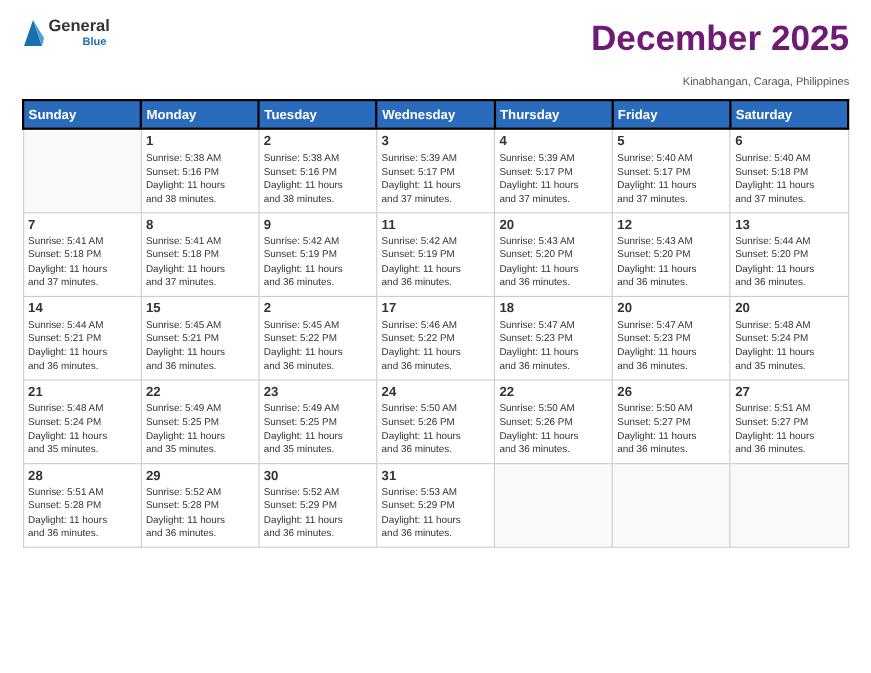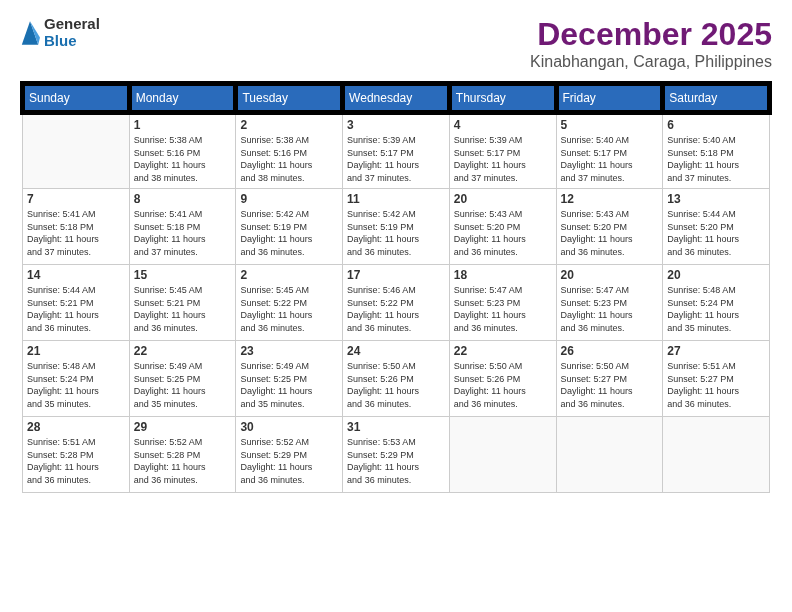--- a/index.html
+++ b/index.html
@@ -31,57 +31,59 @@
       display: flex;
       flex-direction: column;
       line-height: 1.1;
     }
     .logo-general {
       font-size: 15px;
       font-weight: bold;
       color: #333;
     }
     .logo-blue {
-      font-size: 15px;
+      font-size: 10px;
       font-weight: bold;
       color: #1a6faf;
+      margin-left: 31px;
     }
     .logo-icon {
       width: 20px;
       height: 28px;
       margin-right: 4px;
       position: relative;
     }
     .title-block {
       text-align: right;
     }
     .cal-title {
       font-size: 32px;
       font-weight: bold;
       color: #701a75;
     }
     .cal-subtitle {
-      font-size: 16px;
+      font-size: 10px;
       color: #555;
+      margin-top: 16px;
     }
     .calendar {
       flex: 1;
       border: 1px solid #ccc;
       border-collapse: collapse;
       width: 100%;
       table-layout: fixed;
     }
     .calendar th {
       background: #2a6bbb;
       color: #fff;
       font-size: 12px;
-      font-weight: normal;
+      font-weight: bold;
       padding: 5px 4px;
       text-align: left;
-      border: 5px solid #000000;
+      border: 2px solid #000000;
     }
     .calendar td {
       border: 1px solid #ccc;
       vertical-align: top;
       padding: 3px 4px;
       font-size: 9.5px;
       color: #333;
       height: 80px;
     }
     .calendar td.empty {

